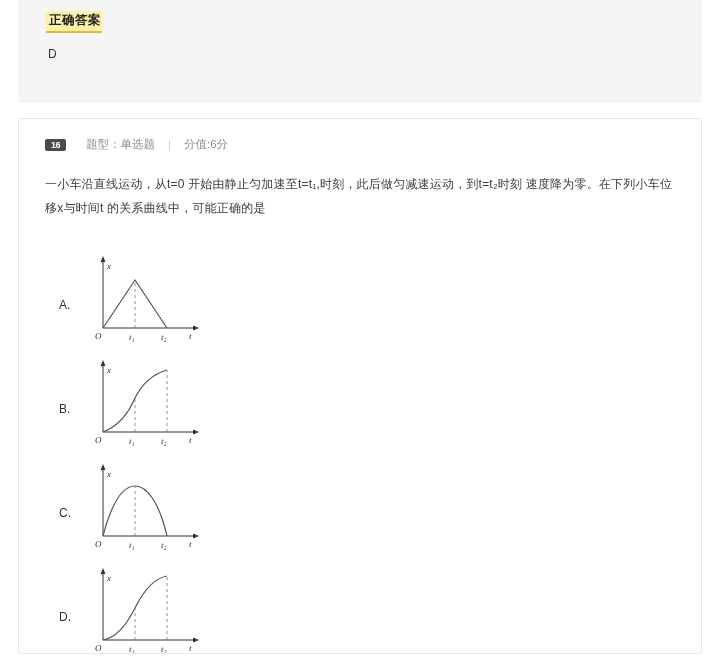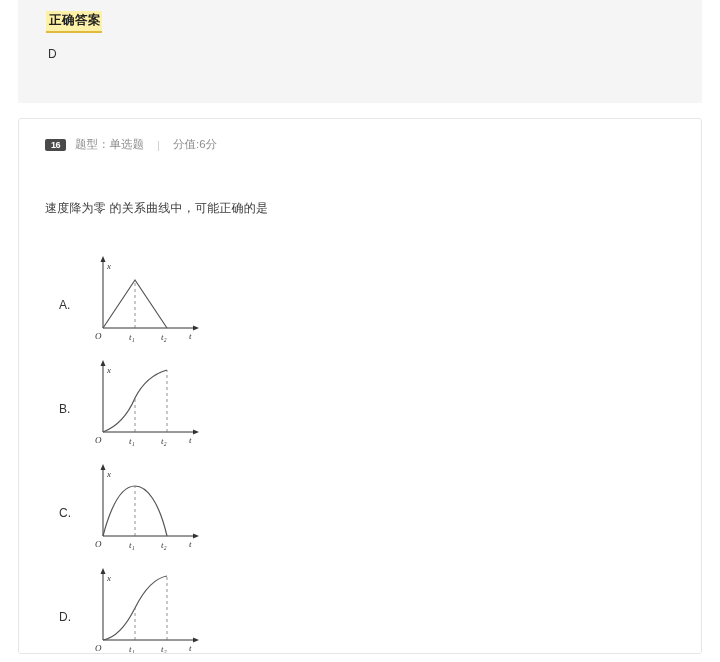--- a/index.html
+++ b/index.html
@@ -68,21 +68,21 @@
     color: #ffffff;
     font-size: 9px;
     line-height: 12px;
     height: 12px;
     min-width: 17px;
     text-align: center;
     border-radius: 2px;
     padding: 0 2px;
     font-weight: bold;
     letter-spacing: -0.5px;
-    margin-right: 9px;
+    margin-right: 20px;
     font-family: "Liberation Sans", sans-serif;
   }
   .meta-item { color: #8d8d8d; }
   .meta-sep { margin: 0 13px; color: #cfcfcf; }
 
   .stem {
     margin: 20px 26px 0 26px;
     font-size: 12px;
     line-height: 2.0;
     color: #3b3b3b;
@@ -126,22 +126,22 @@
   <div class="meta-row">
     <span class="meta-badge">16</span>
     <span class="meta-item">题型：</span>
     <span class="meta-item">单选题</span>
     <span class="meta-sep">|</span>
     <span class="meta-item">分值:</span>
     <span class="meta-item" style="">6分</span>
   </div>
 
   <div class="stem">
-    <br>
-    <span>速度降为零 的关系曲线中，可能正确的是</span>
+    <span>一小车沿直线运动，从t=0 开始由静止匀加速至t=t₁,时刻，此后做匀减速运动，到t=t₂时刻 速度降为零。在下列小车位</span><br>
+    <span>移x与时间t 的关系曲线中，可能正确的是</span>
   </div>
 
   <div class="options">
 
     <div class="option-row">
       <div class="option-label">A.</div>
       <svg class="option-figure" viewBox="0 0 120 92">
         <line x1="18" y1="78" x2="18" y2="10" stroke="#333" stroke-width="1"></line>
         <polygon points="18,6 15.5,12 20.5,12" fill="#333"></polygon>
         <line x1="18" y1="78" x2="110" y2="78" stroke="#333" stroke-width="1"></line>

